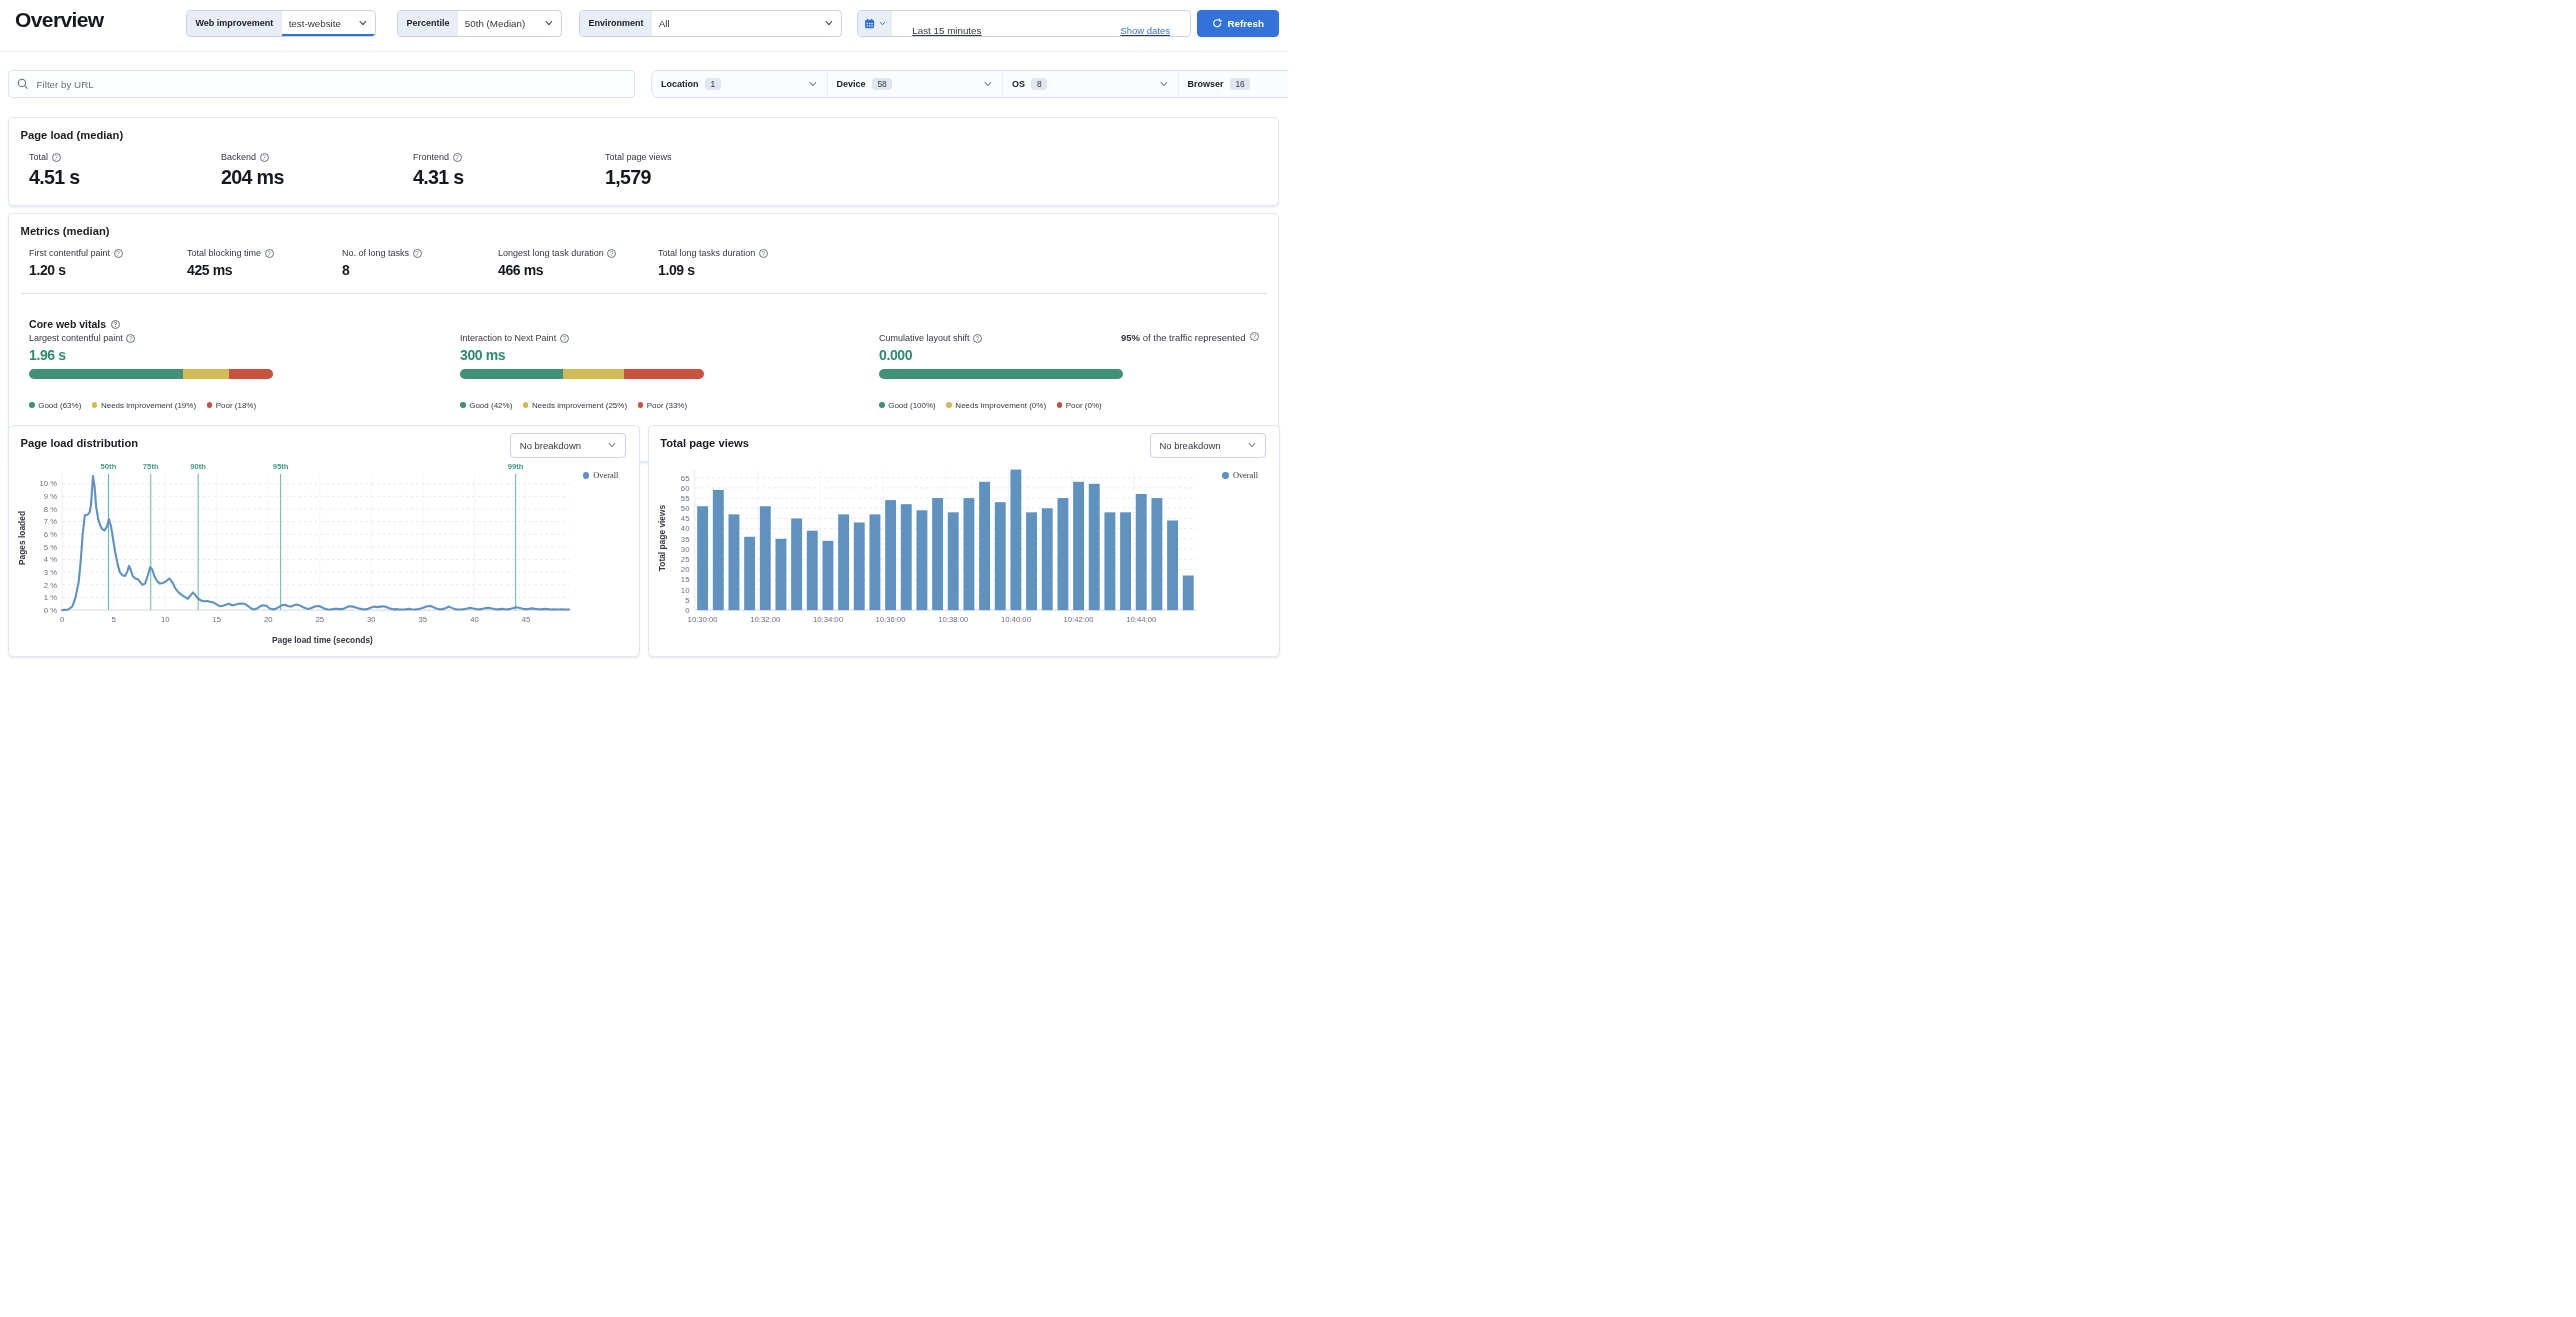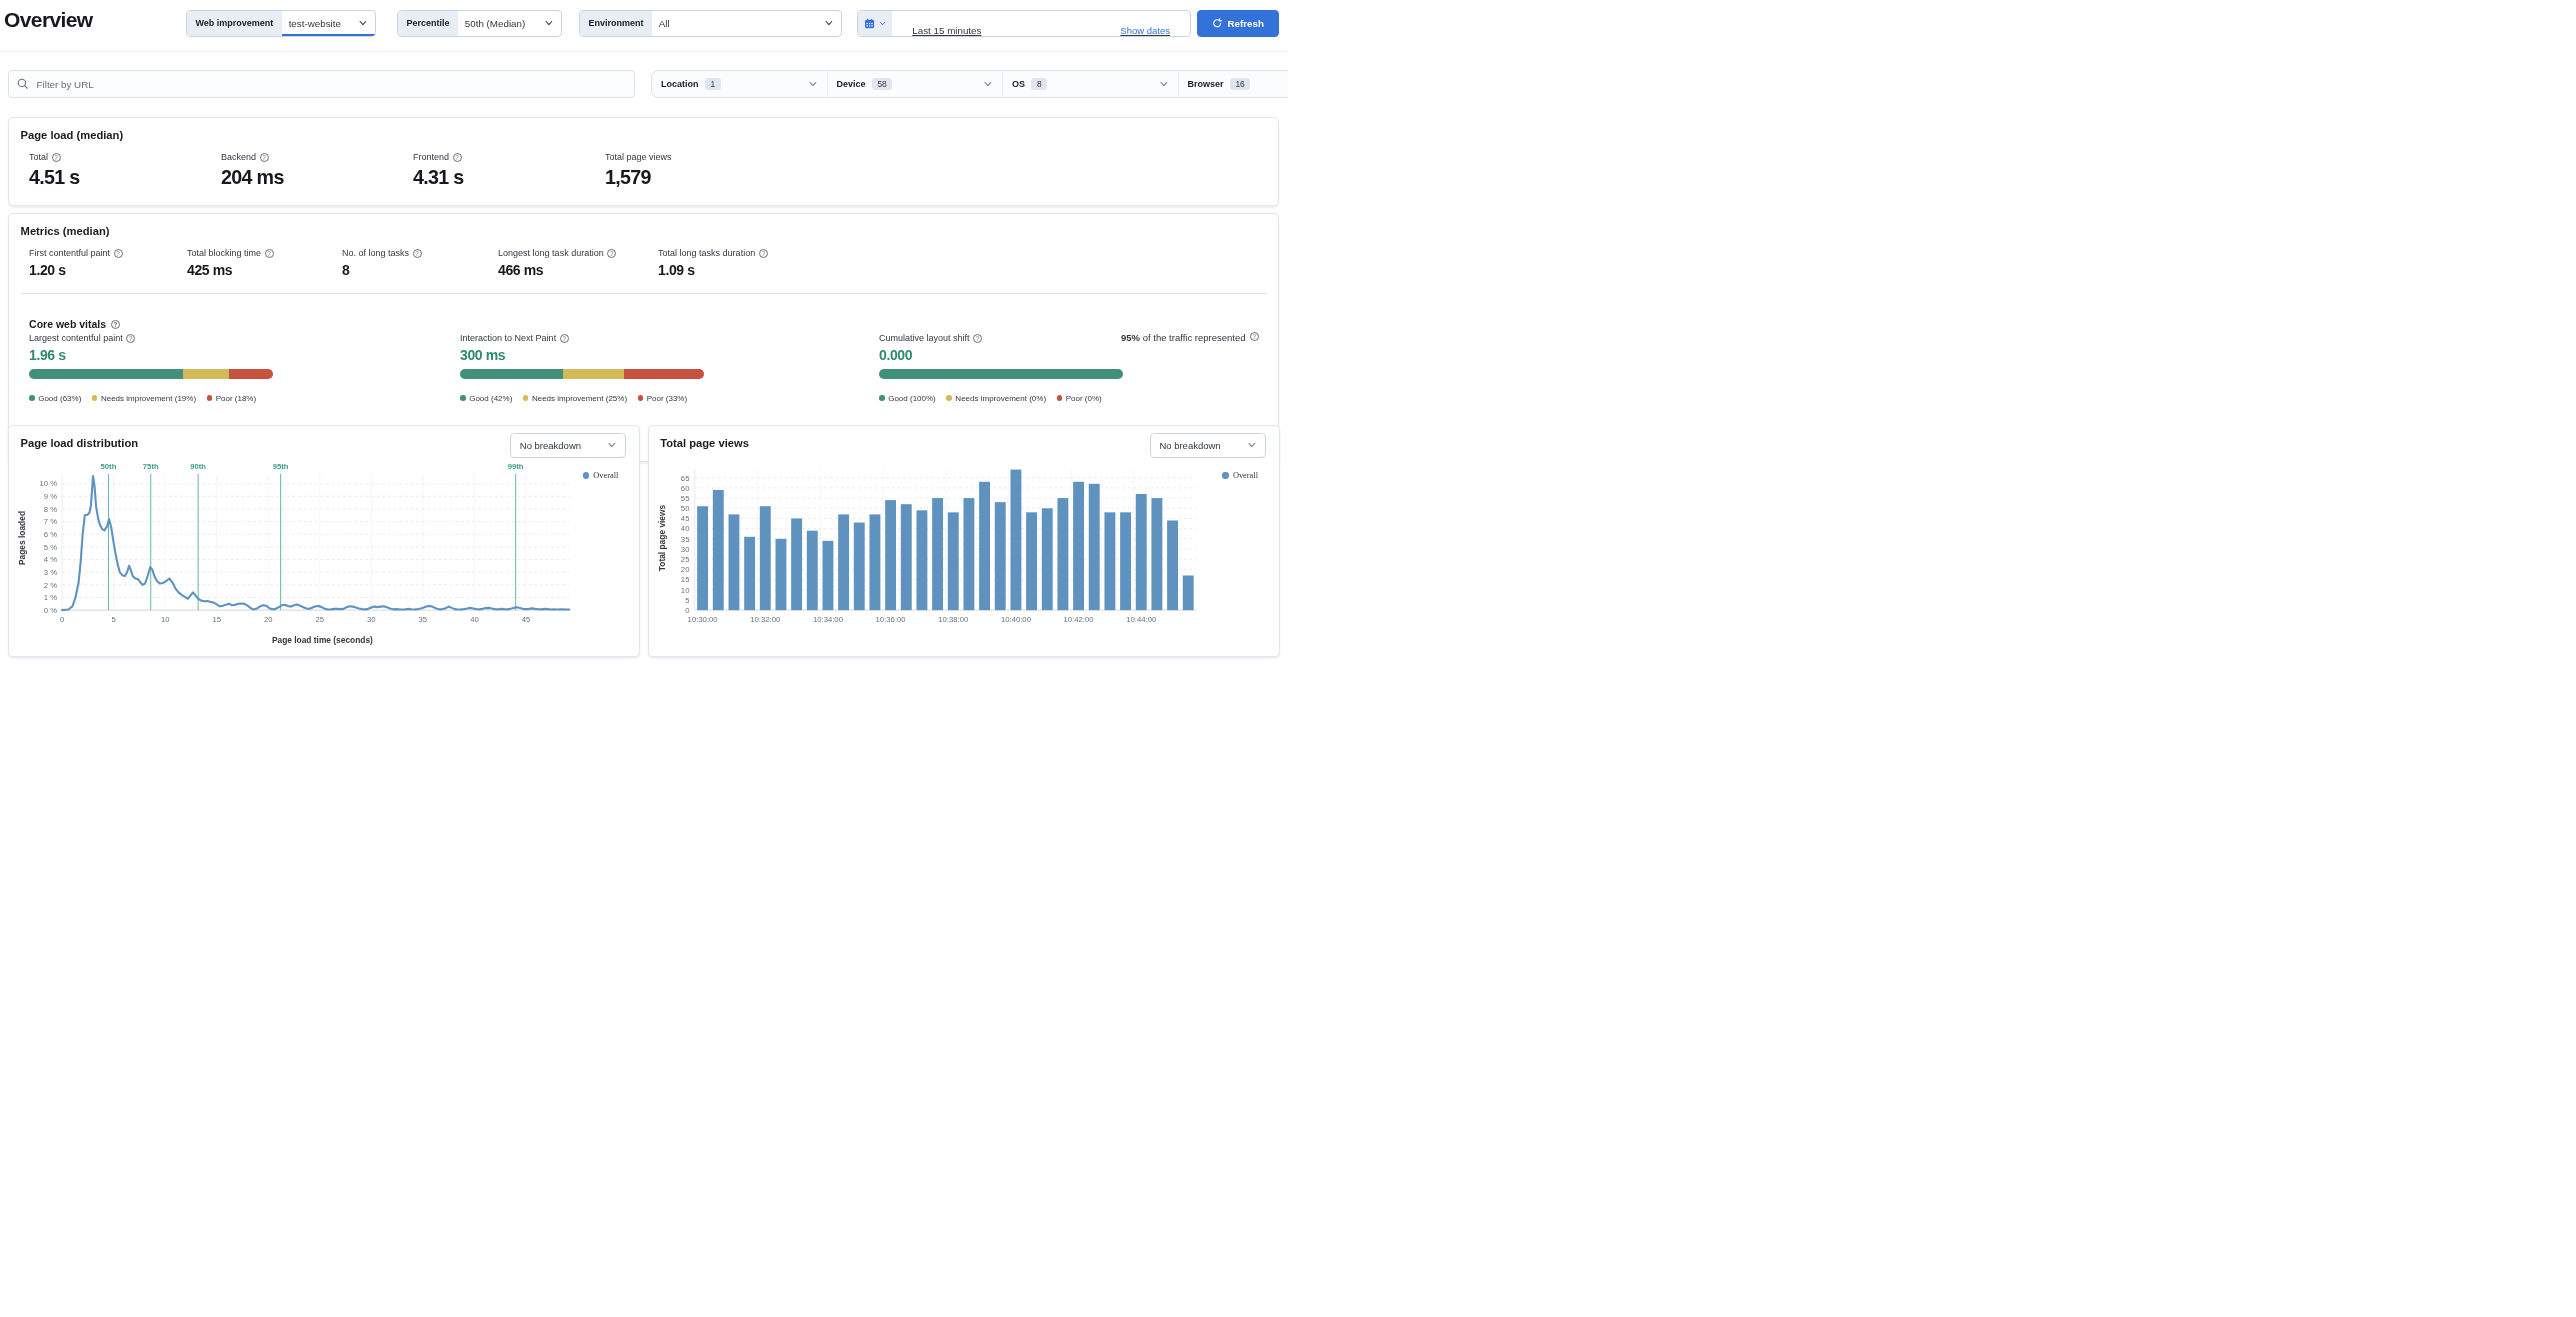--- a/index.html
+++ b/index.html
@@ -1,21 +1,21 @@
 <!DOCTYPE html>
 <html style="font-size:11.2px"><head>
 <meta charset="utf-8">
 <style>
   html,body{margin:0;padding:0;background:#fff;}
   .page{position:relative;width:1288px;height:659px;background:#fff;
         font-family:"Liberation Sans",sans-serif;color:#343741;overflow:hidden;}
 
   
   .hdr{position:absolute;left:0;top:0;width:100%;height:51px;background:#fff;border-bottom:0.7px solid #ECEFF5;}
-  .title{position:absolute;left:4px;top:8.4px;font-size:21px;font-weight:700;color:#16191F;letter-spacing:-0.6px;}
+  .title{position:absolute;left:15px;top:8.4px;font-size:21px;font-weight:700;color:#16191F;letter-spacing:-0.6px;}
   .ctl{position:absolute;top:9.8px;height:27px;display:flex;align-items:stretch;border:0.7px solid #CBD3E0;
        border-radius:4.2px;background:#fff;box-sizing:border-box;overflow:hidden;cursor:pointer;}
   .ctl .prep{display:flex;align-items:center;padding:0 8.4px;background:#E9EDF6;font-weight:700;font-size:9px;color:#1A1C21;white-space:nowrap;}
   .ctl .val{position:relative;display:flex;align-items:center;padding:0 7px;font-size:9.8px;color:#343741;flex:1;white-space:nowrap;}
   .ctl .val .chev{margin-left:auto;}
   .uline::after{content:"";position:absolute;left:0;right:0;bottom:0;height:2.1px;background:#3272D9;}
   #ctl-app{left:186px;width:190px;}
   #ctl-pct{left:397px;width:165px;}
   #ctl-env{left:579px;width:263px;}
   #ctl-date{left:857px;width:334px;}
@@ -54,21 +54,21 @@
   #p1 .stats{position:absolute;left:19.7px;top:34px;display:grid;grid-template-columns:192px 192px 192px auto;}
   #p2 .mstats{position:absolute;left:19.7px;top:34px;display:grid;grid-template-columns:158px 155px 156px 160px auto;}
   .divider{position:absolute;left:11.2px;right:11.2px;top:79px;height:0.7px;background:#DCE1EA;}
   .cwvhdr{position:absolute;left:19.7px;right:19.7px;top:91px;display:flex;align-items:center;justify-content:space-between;}
   .cwvtitle{display:flex;align-items:center;gap:4.9px;font-size:10.5px;font-weight:700;color:#1A1C21;}
   .traffic{display:flex;align-items:flex-start;gap:4.2px;font-size:9.5px;color:#343741;margin-top:27px;}
   .traffic b{font-weight:700;}
   .cwv{position:absolute;left:19.7px;top:119px;display:grid;grid-template-columns:431px 419px auto;}
   .vval{font-size:14px;font-weight:700;letter-spacing:-0.4px;margin-top:3.5px;}
   .vbar{width:244px;height:9.8px;border-radius:4.9px;overflow:hidden;display:flex;margin-top:6.3px;background:#EEE;}
-  .vlegend{display:flex;gap:10.5px;margin-top:15px;font-size:8px;color:#343741;align-items:center;}
+  .vlegend{display:flex;gap:10.5px;margin-top:22px;font-size:8px;color:#343741;align-items:center;}
   .li{display:flex;align-items:center;gap:3.5px;}
   .dot{width:5.6px;height:5.6px;border-radius:50%;display:inline-block;}
 
   
   .q{display:inline-block;width:9px;height:9px;border:0.7px solid #69707D;border-radius:50%;font-size:6.3px;
      line-height:8.4px;text-align:center;color:#69707D;box-sizing:border-box;flex:none;}
   .q::before{content:"?";}
 
   
   .bdrop{position:absolute;left:501px;top:7px;width:116px;height:24.6px;border:0.7px solid #CBD3E0;border-radius:4.2px;

